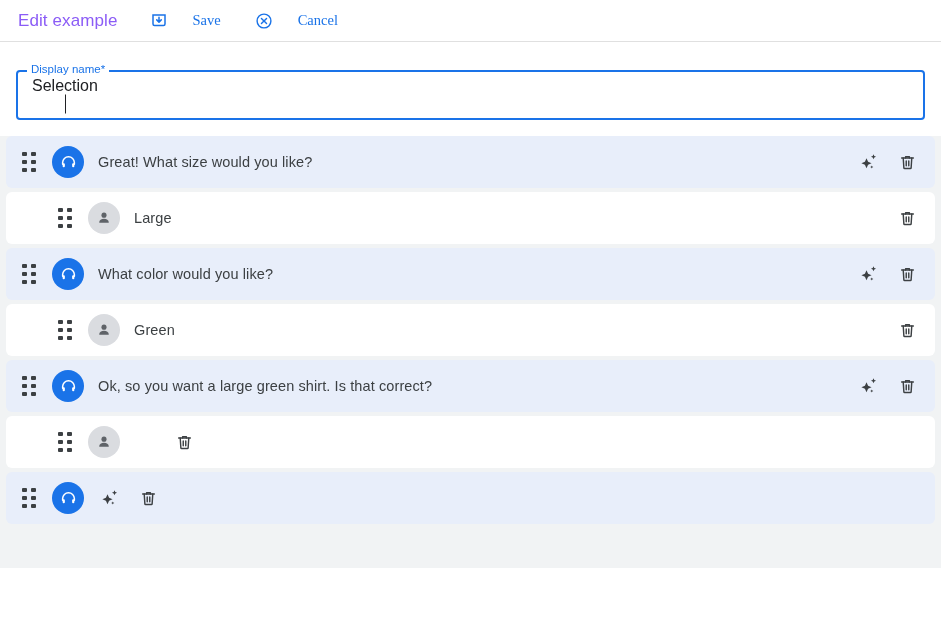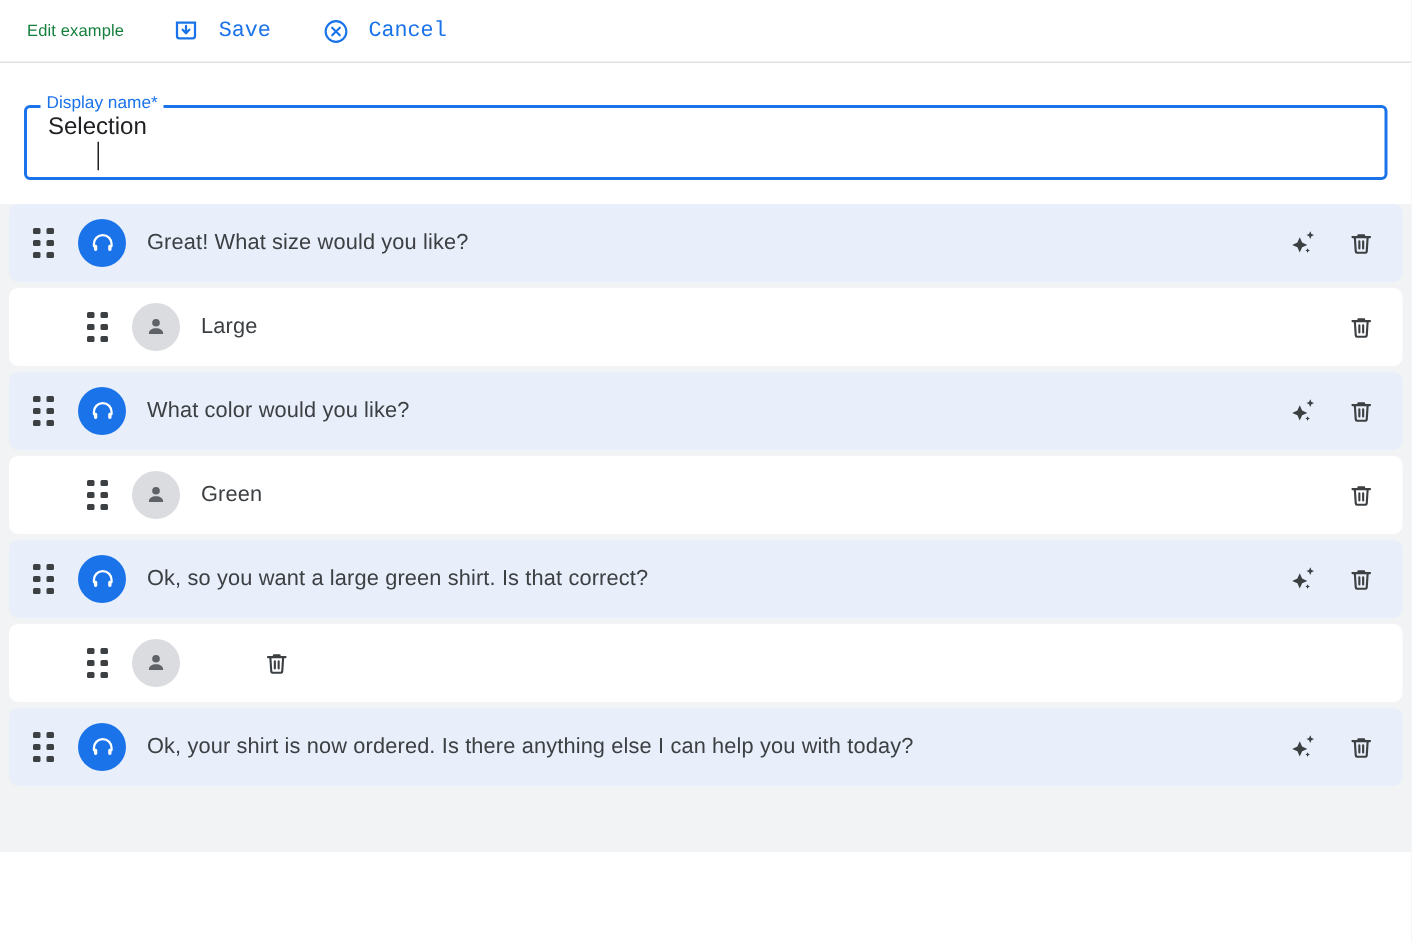--- a/index.html
+++ b/index.html
@@ -22,38 +22,38 @@
     height: 42px;
     background: #ffffff;
     border-bottom: 1px solid #e0e0e0;
     display: flex;
     align-items: center;
     padding-left: 18px;
     gap: 0;
   }
 
   .topbar-title {
-    font-size: 11px;
-    color: #15803d;
+    font-size: 17px;
+    color: #8b5cf6;
     font-weight: 400;
     letter-spacing: 0.1px;
     margin-right: 30px;
     white-space: nowrap;
   }
 
   .action-btn {
     display: flex;
     align-items: center;
-    gap: 12px;
+    gap: 24px;
     color: #1a73e8;
     font-size: 14.5px;
     cursor: pointer;
     background: none;
     border: none;
-    font-family: Liberation Mono, monospace;
+    font-family: Liberation Serif, serif;
     padding: 4px 2px;
     margin-right: 30px;
     white-space: nowrap;
   }
   .action-btn .glyph {
     display: inline-flex;
     align-items: center;
     justify-content: center;
     width: 19px;
     height: 19px;
@@ -451,21 +451,20 @@
           <i></i>
           <i></i>
         </div>
         <div class="avatar agent">
           <svg width="19" height="19" viewBox="0 0 24 24" fill="none" stroke="#ffffff" stroke-width="1.9" stroke-linecap="round" stroke-linejoin="round">
             <path d="M4.6 14.2v-2.1a7.4 7.4 0 0 1 14.8 0v2.1"></path>
             <path d="M4.6 12.8h1.5a1.3 1.3 0 0 1 1.3 1.3v2.6a1.3 1.3 0 0 1-1.3 1.3H5.9a1.3 1.3 0 0 1-1.3-1.3v-3.9z" fill="#ffffff" stroke="none"></path>
             <path d="M19.4 12.8h-1.5a1.3 1.3 0 0 0-1.3 1.3v2.6a1.3 1.3 0 0 0 1.3 1.3h.2a1.3 1.3 0 0 0 1.3-1.3v-3.9z" fill="#ffffff" stroke="none"></path>
           </svg>
         </div>
-        <div class="row-text">Ok, your shirt is now ordered. Is there anything else I can help you with today?</div>
         <div class="row-actions">
           <button class="icon-btn">
             <svg width="20" height="20" viewBox="0 0 24 24" fill="#3c4043">
             <path d="M9 7.4l1.9 4.2 4.2 1.9-4.2 1.9L9 19.6l-1.9-4.2-4.2-1.9 4.2-1.9z"></path>
             <path d="M17.4 2.6l.95 2.1 2.1.95-2.1.95-.95 2.1-.95-2.1-2.1-.95 2.1-.95z"></path>
             <path d="M15.3 16.1l.6 1.3 1.3.6-1.3.6-.6 1.3-.6-1.3-1.3-.6 1.3-.6z"></path>
           </svg>
           </button>
           <button class="icon-btn">
             <svg width="19" height="19" viewBox="0 0 24 24" fill="none" stroke="#3c4043" stroke-width="1.8" stroke-linecap="round" stroke-linejoin="round">

